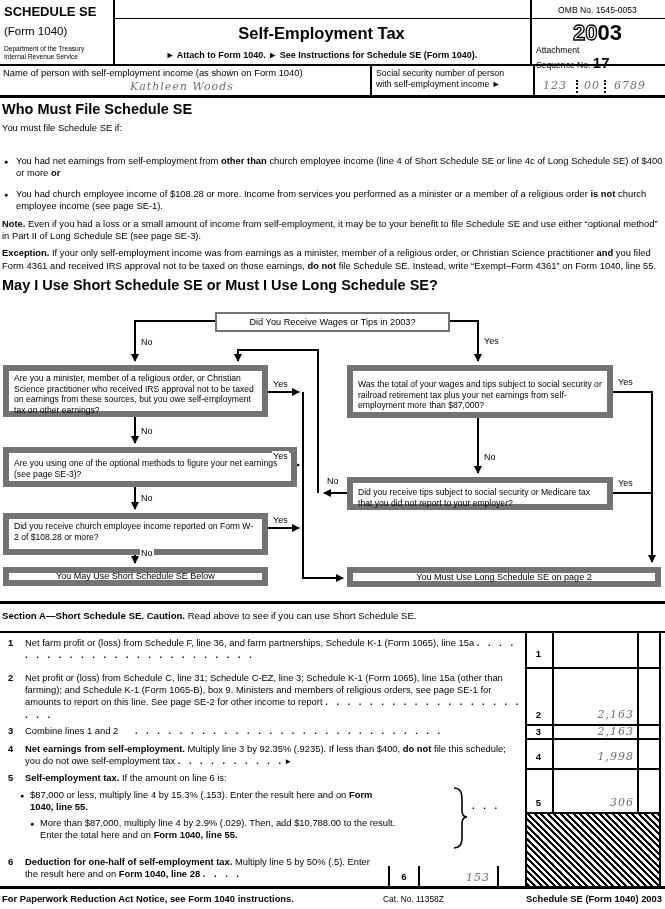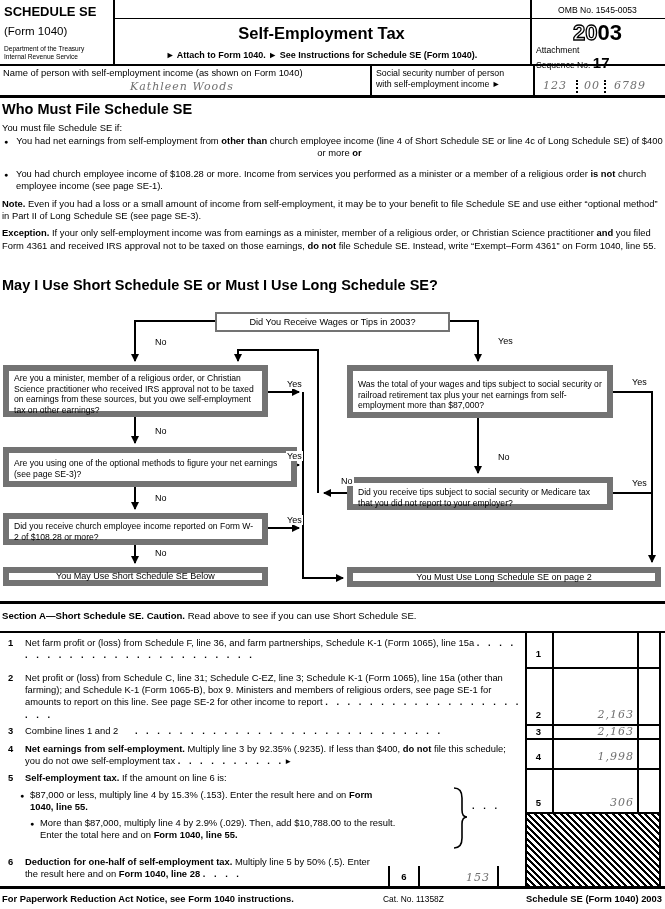--- a/index.html
+++ b/index.html
@@ -16,21 +16,21 @@
   .vline { position:absolute; background:#000; width:1px; }
   .fill {
     font-family:"DejaVu Serif", serif; font-style:italic;
     color:#6f6f6f; font-size:11px; letter-spacing:1px;
   }
   .fcbox {
     position:absolute; border:6px solid #737373; background:#fff;
     font-size:8.6px; line-height:10.6px; padding:2px 5px;
   }
   .fcbox.center { text-align:center; display:flex; align-items:center; justify-content:center; }
-  .fclabel { position:absolute; font-size:9px; background:#fff; padding:0 1px;margin-left:14px; }
+  .fclabel { position:absolute; font-size:9px; background:#fff; padding:0 1px; }
   .leader { word-spacing:5px; letter-spacing:0.5px; }
   .rownum { position:absolute; width:27px; text-align:center; font-size:9.5px; font-weight:bold; }
   .rowval { position:absolute; width:80px; text-align:right; }
   .hatch {
     position:absolute;
     background:repeating-linear-gradient(45deg,#000 0,#000 2.2px,#fff 2.2px,#fff 4.6px);
   }
   .bullet-glyph { position:absolute; left:2px; top:1px; font-size:7px; }
   .blk { position:absolute; background:#000; }
   .yr20 { color:#fff; -webkit-text-stroke:1.3px #000; }
@@ -80,21 +80,21 @@
     <div class="abs" style="left:604px;top:80px;height:13px;border-left:2px dotted #000;"></div>
     <div class="abs fill" style="left:614px;top:79px;">6789</div>
 
     <div class="blk" style="left:0;top:95px;width:665px;height:3px;"></div>
   </div>
 
   <div class="abs" style="left:2px;top:101px;width:661px;">
     <div class="h1">Who Must File Schedule SE</div>
     <div class="t" style="margin-top:5px;">You must file Schedule SE if:</div>
 
-    <div class="t" style="position:relative;padding-left:14px;margin-top:1px;text-align:center;">
+    <div class="t" style="position:relative;padding-left:14px;margin-top:21px;">
       <span class="bullet-glyph">●</span>
       <span>You had net earnings from self-employment from </span><span class="b">other than</span><span> church employee income (line 4 of Short Schedule SE or line 4c of Long Schedule SE) of $400 or more </span><span class="b">or</span>
     </div>
 
     <div class="t" style="position:relative;padding-left:14px;margin-top:8px;">
       <span class="bullet-glyph">●</span>
       <span>You had church employee income of $108.28 or more. Income from services you performed as a minister or a member of a religious order </span><span class="b">is not</span><span> church employee income (see page SE-1).</span>
     </div>
 
     <div class="t" style="margin-top:6px;">
@@ -135,21 +135,21 @@
 
     <div class="fcbox center" style="left:215px;top:12px;width:235px;height:20px;border-width:2.5px;font-size:9.2px;">
       <span>Did You Receive Wages or Tips in 2003?</span>
     </div>
     <div class="fcbox" style="left:3px;top:65px;width:265px;height:52px;">
       <span>Are you a minister, member of a religious order, or Christian Science practitioner who received IRS approval not to be taxed on earnings from these sources, but you owe self-employment tax on other earnings?</span>
     </div>
     <div class="fcbox" style="left:3px;top:147px;width:294px;height:40px;padding-top:5px;">
       <span>Are you using one of the optional methods to figure your net earnings (see page SE-3)?</span>
     </div>
-    <div class="fcbox" style="left:3px;top:213px;width:265px;height:32px;">
+    <div class="fcbox" style="left:3px;top:213px;width:265px;height:42px;">
       <span>Did you receive church employee income reported on Form W-2 of $108.28 or more?</span>
     </div>
     <div class="fcbox center" style="left:3px;top:267px;width:265px;height:19px;font-size:9px;">
       <span>You May Use Short Schedule SE Below</span>
     </div>
     <div class="fcbox" style="left:347px;top:65px;width:266px;height:53px;padding-top:8px;">
       <span>Was the total of your wages and tips subject to social security or railroad retirement tax plus your net earnings from self-employment more than $87,000?</span>
     </div>
     <div class="fcbox" style="left:347px;top:177px;width:266px;height:33px;padding-top:4px;">
       <span>Did you receive tips subject to social security or Medicare tax that you did not report to your employer?</span>

